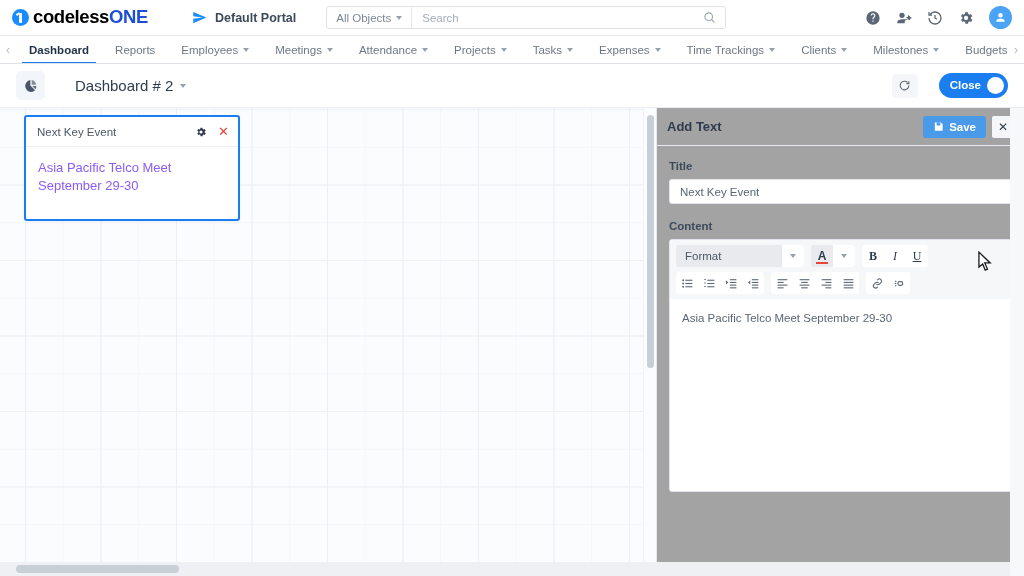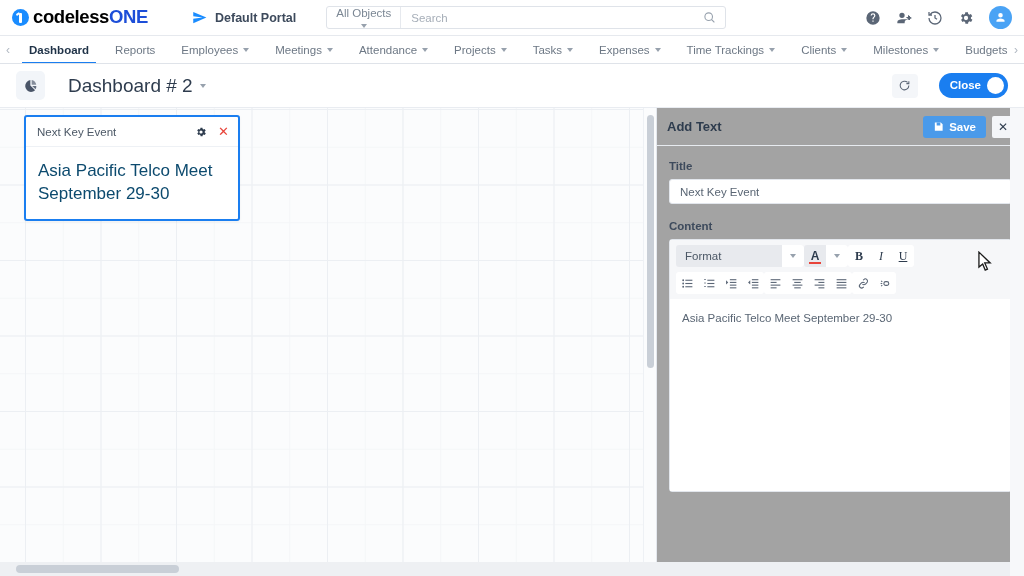--- a/index.html
+++ b/index.html
@@ -41,21 +41,21 @@
   .portal-name { font-size:12.5px; font-weight:bold; color:#3d4a5c; }
 
   .searchwrap {
     margin-left:30px; display:flex; align-items:center;
     width:400px; height:23px;
     border:1px solid #dfe3e9; border-radius:3px; background:#fff;
   }
   .allobj {
     display:flex; align-items:center; gap:5px;
     padding:0 9px; height:100%; font-size:11.5px; color:#7b8794;
-    border-right:1px solid #e6e9ee; white-space:nowrap;flex-direction:column;
+    border-right:1px solid #e6e9ee; white-space:nowrap;
   }
   .caret { width:0;height:0;border-left:3.5px solid transparent;border-right:3.5px solid transparent;border-top:4px solid #97a1ad; display:block;}
   .search-input {
     flex:1; border:0; outline:0; font-size:11.5px; color:#5a6674;
     padding:0 10px; background:transparent; font-family:inherit;
   }
   .search-input::placeholder { color:#a6aeb8; }
   .search-icon { width:13px;height:13px;margin-right:9px;color:#97a1ad;flex:none;}
 
   .top-actions { margin-left:auto; display:flex; align-items:center; gap:15px; }
@@ -92,21 +92,21 @@
   .dash-head {
     height:44px; display:flex; align-items:center;
     padding:0 16px; background:#fff; border-bottom:1px solid #e9ecf1;
   }
   .dash-ico {
     width:29px;height:29px;border-radius:5px;background:#f2f5f9;
     display:flex;align-items:center;justify-content:center; flex:none;
   }
   .dash-ico svg{width:16px;height:16px;color:#4a5568;}
   .dash-title {
-    margin-left:23px; font-size:19px; color:#2e3c4e; font-weight:normal;text-align:center;
+    margin-left:30px; font-size:15px; color:#2e3c4e; font-weight:normal;text-align:center;
   }
   .dash-caret { margin-left:7px; }
   .dash-right { margin-left:auto; display:flex; align-items:center; gap:21px; }
   .refresh-btn{
     width:26px;height:24px;border-radius:4px;background:#f4f6f9;
     display:flex;align-items:center;justify-content:center;
     border:0; cursor:pointer;
   }
   .refresh-btn svg{width:13px;height:13px;color:#5b6676;}
   .close-toggle{
@@ -141,21 +141,21 @@
   }
   .widget-title{ font-size:11.5px; color:#4c5866; }
   .widget-tools{ margin-left:auto; display:flex;align-items:center;gap:11px;}
   .widget-tools .gear{width:12px;height:12px;color:#2e3c4e;display:block;}
   .widget-tools .xbtn{
     font-size:13px;color:#e8443a;line-height:1;font-family:"Liberation Sans",sans-serif;
     background:none;border:0;cursor:pointer;padding:0; font-weight:normal;
   }
   .widget-body{ padding:12px 12px 0 12px; }
   .widget-body p{
-    font-size:17px;color:#0c4a6e;line-height:1.38; font-weight:normal;
+    font-size:13px;color:#8b5cf6;line-height:1.38; font-weight:normal;
   }
 
   
   .vscroll{
     position:absolute; right:0; top:0; width:13px; height:468px;
     background:#fbfcfd; border-left:1px solid #eef1f5;
   }
   .vthumb{
     position:absolute; left:3px; top:7px; width:7px; height:253px;
     background:#c9cfd7; border-radius:4px;
@@ -197,21 +197,21 @@
   .field-label{ font-size:11.5px;font-weight:bold;color:#3d4a5c; margin-bottom:7px;}
   .text-input{
     width:100%;height:25px;border:1px solid #e2e6ec;border-radius:3px;
     padding:0 10px;font-size:11.5px;color:#5a6674;outline:0;
     font-family:inherit; background:#fff;
   }
   .field-label.second{ margin-top:16px; }
 
   .editor{ border:1px solid #e2e6ec; border-radius:3px; height:253px; display:flex; flex-direction:column;}
   .toolbar{ background:#f6f7f9; padding:5px 6px 5px 6px; }
-  .trow{ display:flex; align-items:center; }
+  .trow{ display:flex; align-items:center; gap:7px; }
   .trow + .trow { margin-top:5px; }
   .tgroup{ display:flex;align-items:center;background:#fff;border-radius:3px;overflow:hidden; }
   .format-sel{
     display:flex;align-items:center;background:#e8eaee;border-radius:3px;overflow:hidden;height:22px;
   }
   .format-sel .lbl{ padding:0 10px 0 9px;font-size:11.5px;color:#4c5866; width:106px;}
   .format-sel .arrowbox{
     width:22px;height:22px;background:#fff;display:flex;align-items:center;justify-content:center;
   }
   .colorbox{

